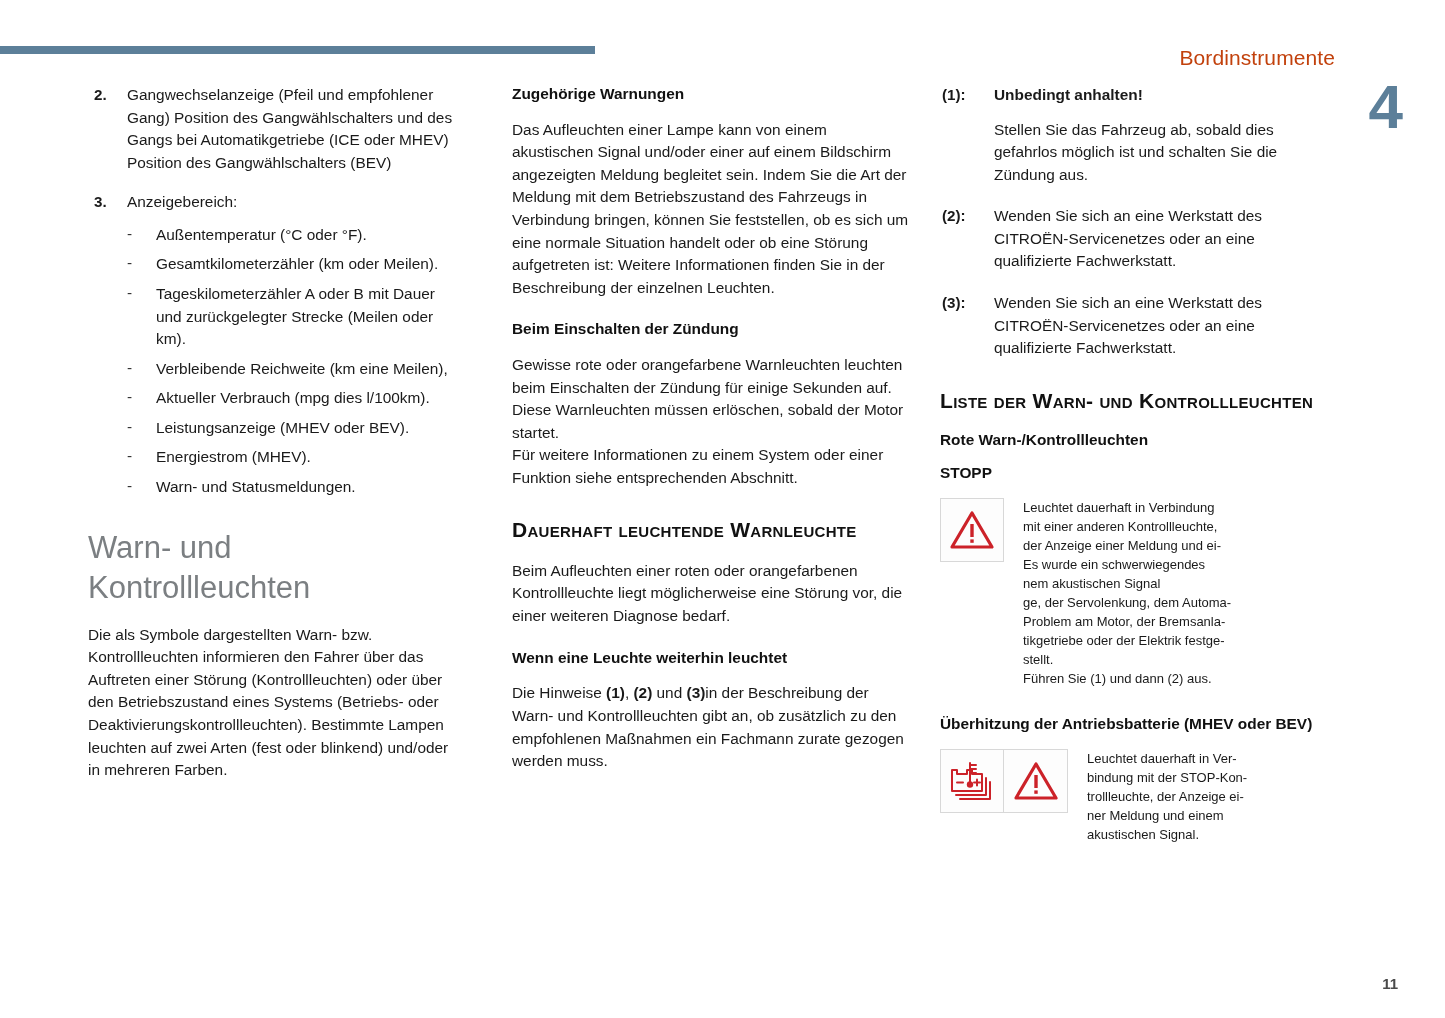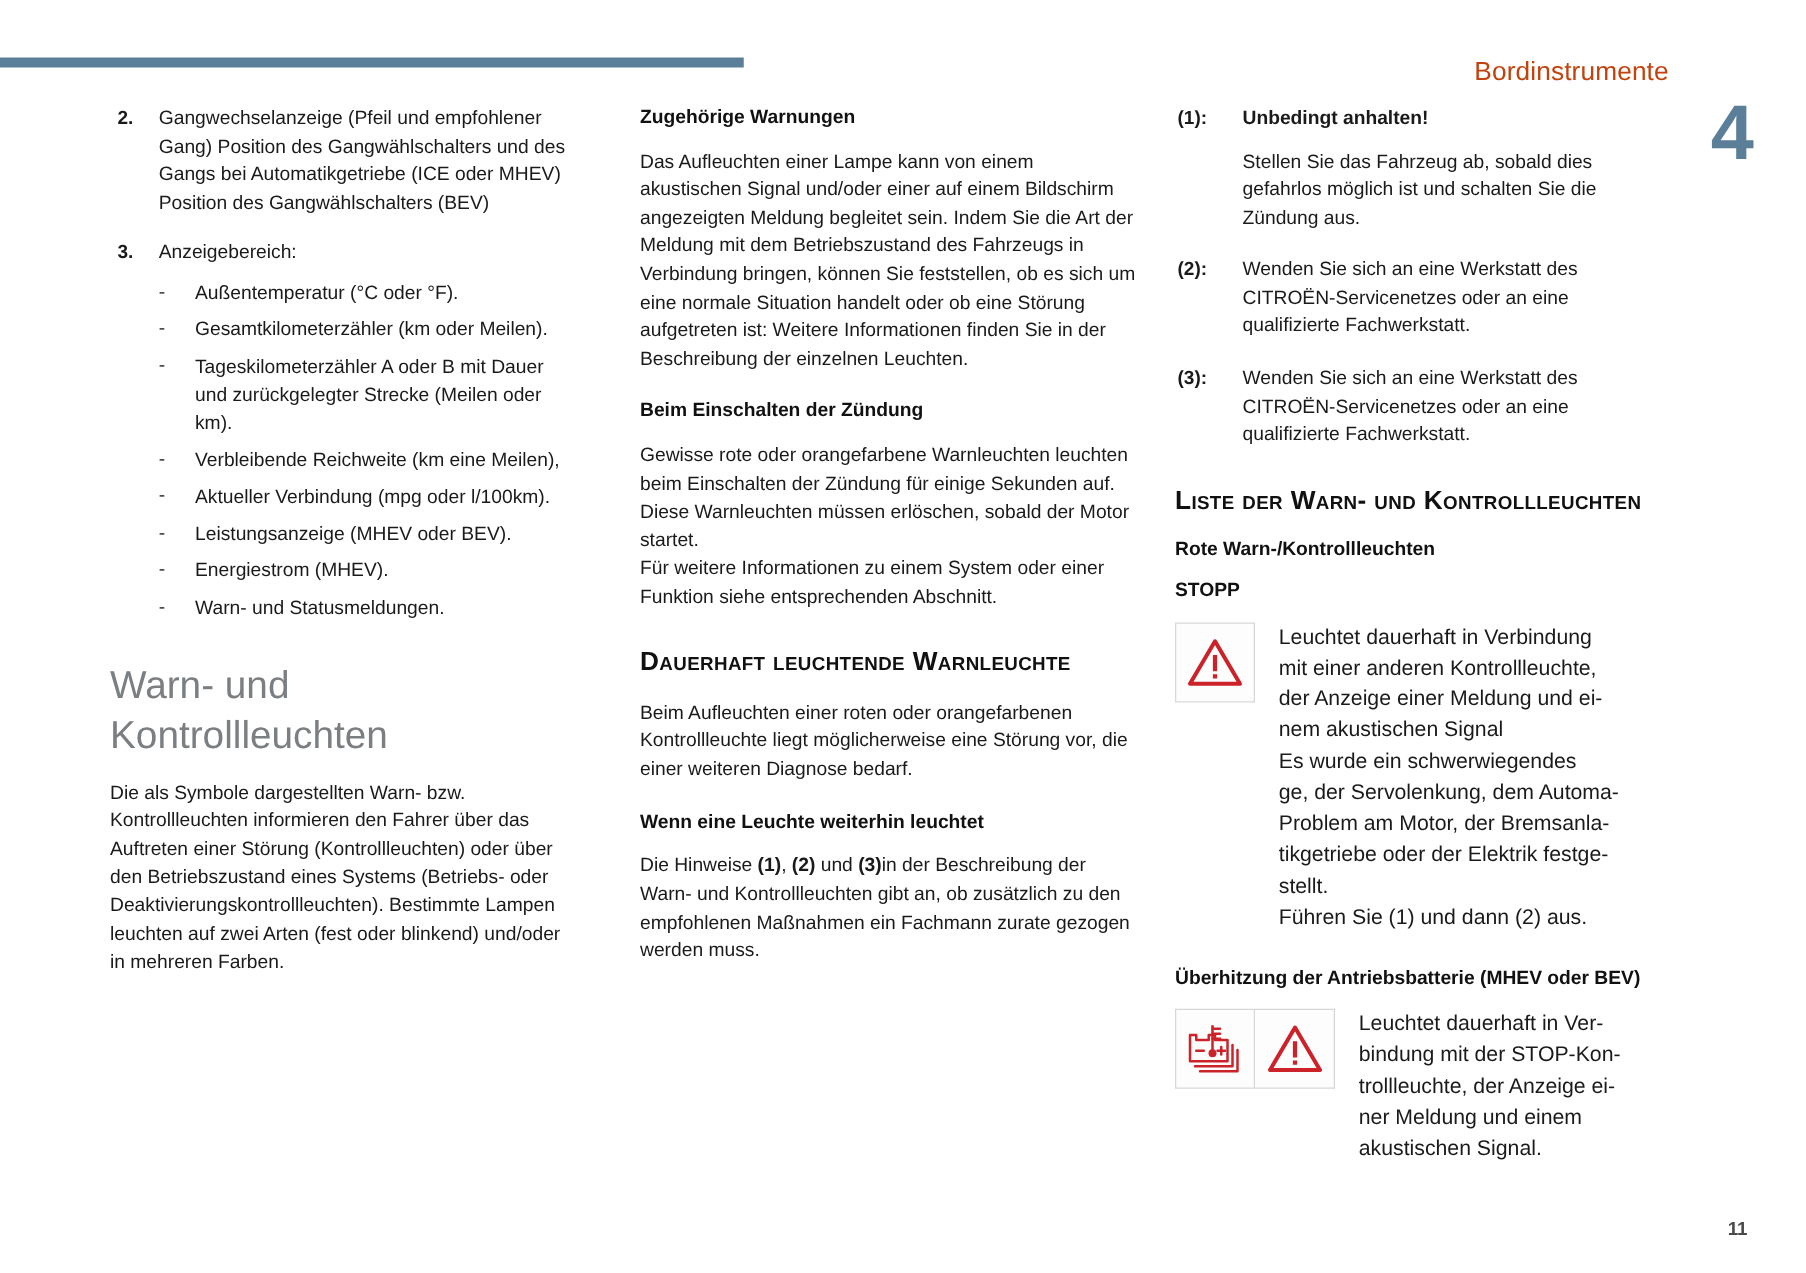--- a/index.html
+++ b/index.html
@@ -189,21 +189,21 @@
     background: #fdfdfd;
     display: flex;
     align-items: center;
     justify-content: center;
     box-sizing: border-box;
   }
   .symbol-box + .symbol-box { border-left: none; }
   .symbol-text {
     flex: 1 1 auto;
     padding-left: 19px;
-    font-size: 17px;
+    font-size: 13px;
     line-height: 1.465;
   }
   .symbol-text .line { display: block; }
 
   b, strong { font-weight: 700; }
 </style>
 </head>
 <body>
 
 <div class="page">
@@ -236,21 +236,21 @@
           <li>
             <span class="dash">-</span>
             <span>Tageskilometerzähler A oder B mit Dauer und zurückgelegter Strecke (Meilen oder km).</span>
           </li>
           <li>
             <span class="dash">-</span>
             <span>Verbleibende Reichweite (km eine Meilen),</span>
           </li>
           <li>
             <span class="dash">-</span>
-            <span>Aktueller Verbindung (mpg oder l/100km).</span>
+            <span>Aktueller Verbrauch (mpg dies l/100km).</span>
           </li>
           <li>
             <span class="dash">-</span>
             <span>Leistungsanzeige (MHEV oder BEV).</span>
           </li>
           <li>
             <span class="dash">-</span>
             <span>Energiestrom (MHEV).</span>
           </li>
           <li>
@@ -311,22 +311,22 @@
             <path d="M23 4 L43 38 L3 38 Z" fill="none" stroke="#cc2229" stroke-width="3.2" stroke-linejoin="round"></path>
             <rect x="21.3" y="15" width="3.4" height="13" fill="#cc2229"></rect>
             <rect x="21.3" y="30.4" width="3.4" height="3.4" fill="#cc2229"></rect>
           </svg>
         </div>
       </div>
       <div class="symbol-text">
         <span class="line">Leuchtet dauerhaft in Verbindung</span>
         <span class="line">mit einer anderen Kontrollleuchte,</span>
         <span class="line">der Anzeige einer Meldung und ei-</span>
+        <span class="line">Es wurde ein schwerwiegendes</span>
         <span class="line">nem akustischen Signal</span>
-        <span class="line">Es wurde ein schwerwiegendes</span>
         <span class="line">ge, der Servolenkung, dem Automa-</span>
         <span class="line">Problem am Motor, der Bremsanla-</span>
         <span class="line">tikgetriebe oder der Elektrik festge-</span>
         <span class="line">stellt.</span>
         <span class="line">Führen Sie (1) und dann (2) aus.</span>
       </div>
     </div>
 
     <h3 class="sub" style="margin-top:26px;margin-bottom:4px;">Überhitzung der Antriebsbatterie (MHEV oder BEV)</h3>
 

